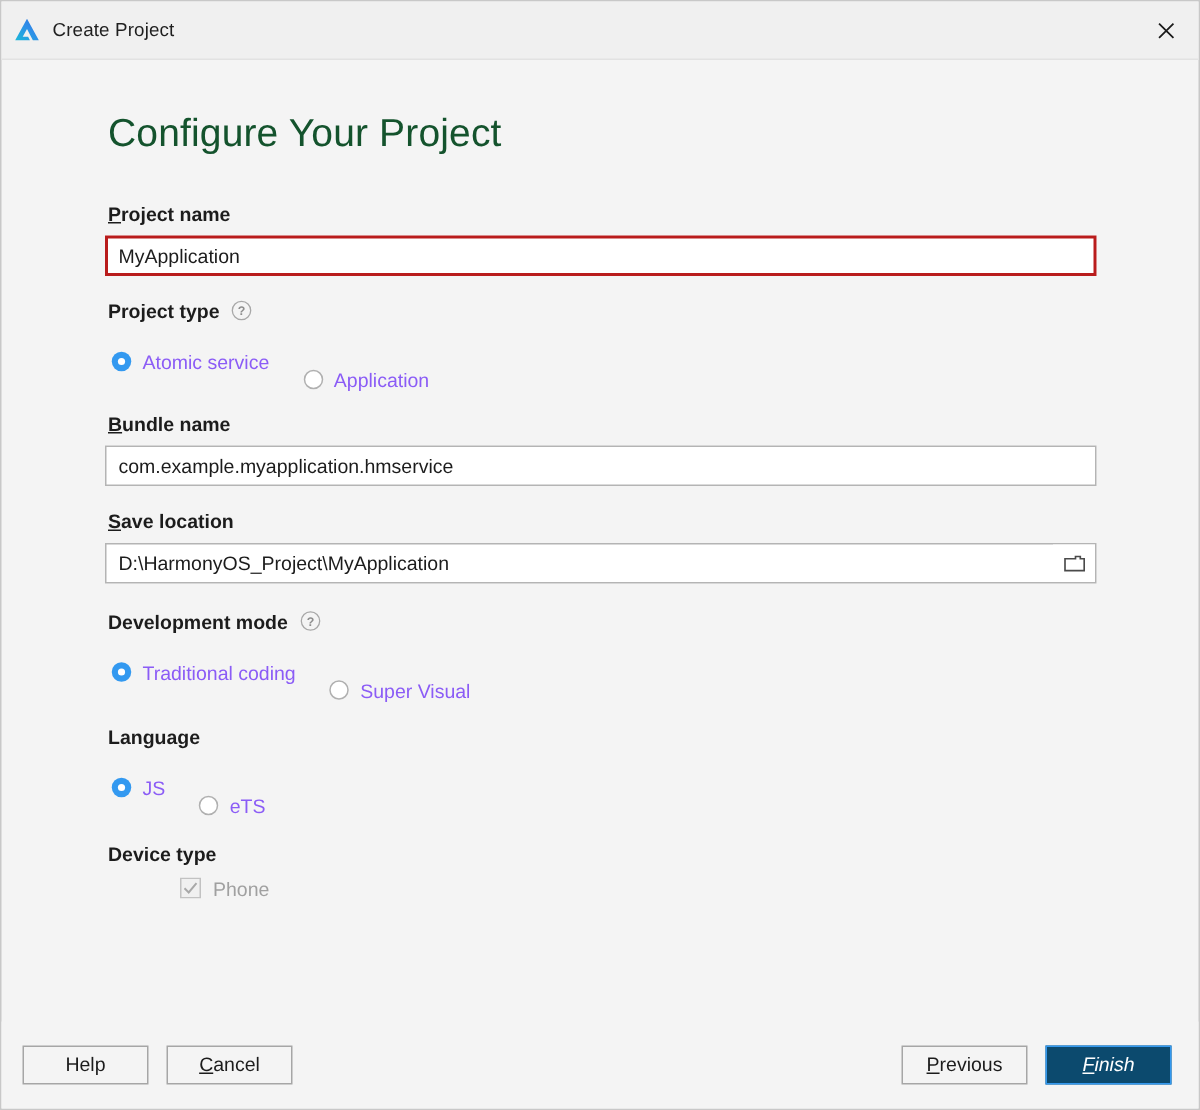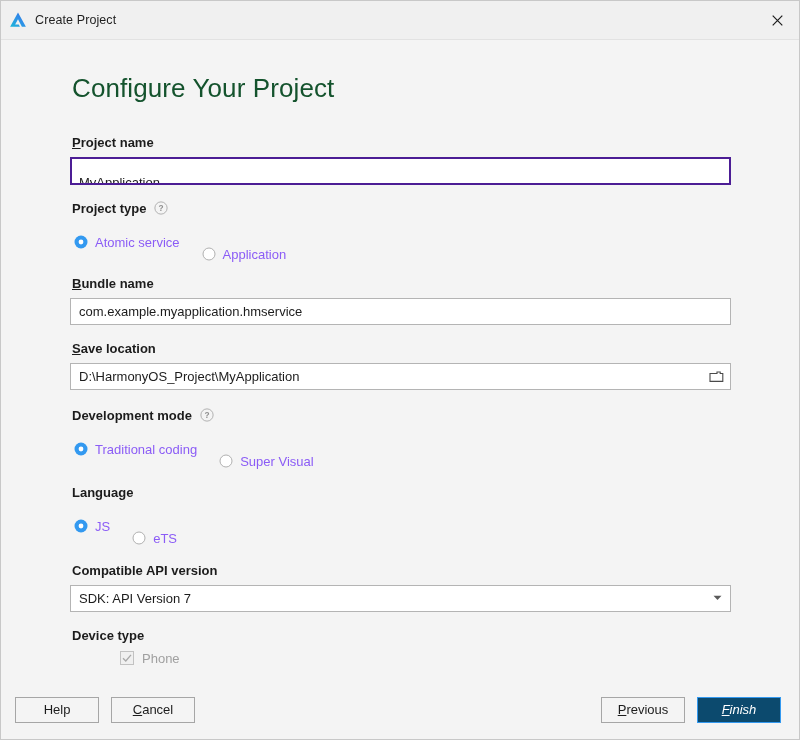--- a/index.html
+++ b/index.html
@@ -115,23 +115,23 @@
     font-family: "Liberation Sans", sans-serif;
     font-size: 13px;
     color: #1c1c1c;
     line-height: 25px;
     display: block;
     outline: none;
     white-space: nowrap;
     overflow: hidden;
   }
   .text-input.focused {
-    border: 2px solid #4c1d95;
+    border: 2px solid #b91c1c;
     line-height: 23px;
-    padding: 12px 7px;
+    padding: 0 7px;
   }
 
   .input-with-button {
     position: relative;
     width: 100%;
   }
   .browse-btn {
     position: absolute;
     right: 1px;
     top: 1px;
@@ -392,33 +392,20 @@
         </div>
         <div class="radio-item">
           <svg class="radio-mark" viewBox="0 0 14 14">
             <circle cx="7" cy="7" r="6" fill="#ffffff" stroke="#b0b0b0" stroke-width="1"></circle>
           </svg>
           <span class="radio-label">eTS</span>
         </div>
       </div>
     </div>
 
-    <div class="sec sec-api-version">
-      <div class="field-label">
-        <span>Compatible API version</span>
-      </div>
-      <div class="select-box">
-        <span>SDK: API Version 7</span>
-        <span class="select-arrow">
-          <svg width="9" height="6" viewBox="0 0 9 6">
-            <path d="M0.5 0.8 L4.5 5 L8.5 0.8 Z" fill="#5a5a5a"></path>
-          </svg>
-        </span>
-      </div>
-    </div>
 
     <div class="sec sec-device-type">
       <div class="field-label">
         <span>Device type</span>
       </div>
       <div class="checkbox-row">
         <div class="checkbox-item">
           <svg class="checkbox-mark" viewBox="0 0 14 14">
             <rect x="0.5" y="0.5" width="13" height="13" fill="#f0f0f0" stroke="#c2c2c2" stroke-width="1"></rect>
             <path d="M3 7.2 L5.8 10 L11 3.8" fill="none" stroke="#a8a8a8" stroke-width="1.3"></path>

